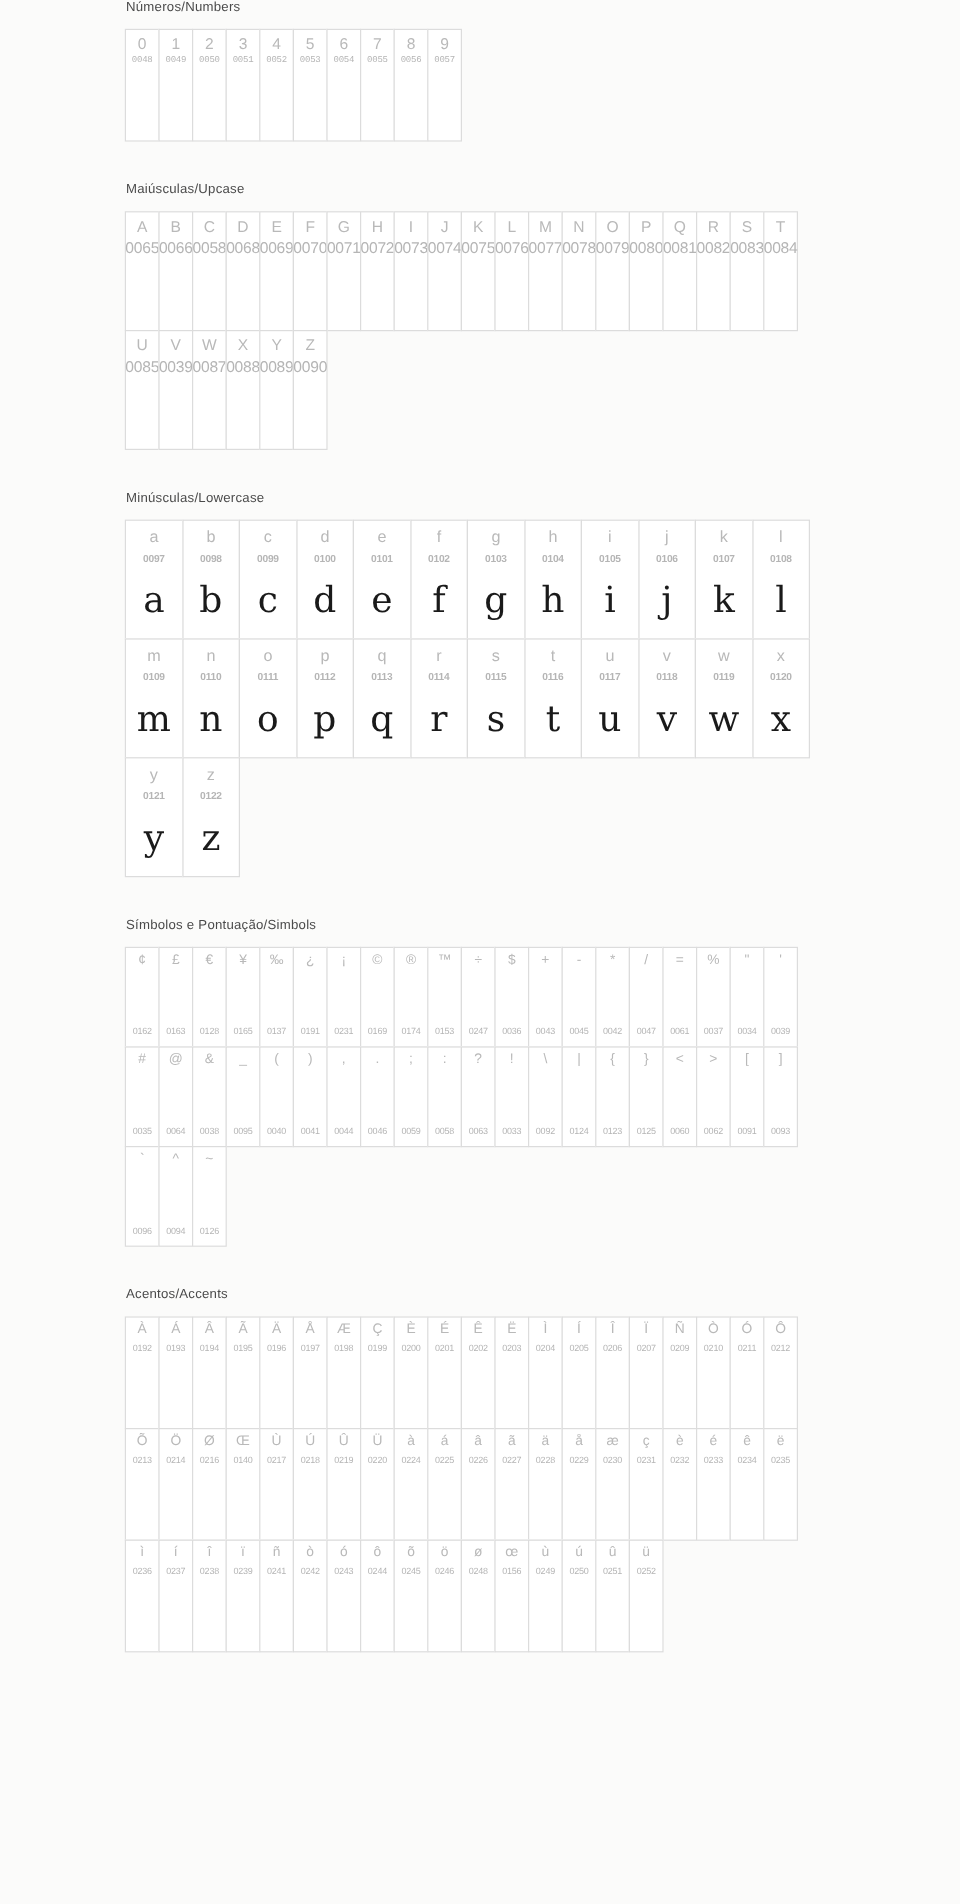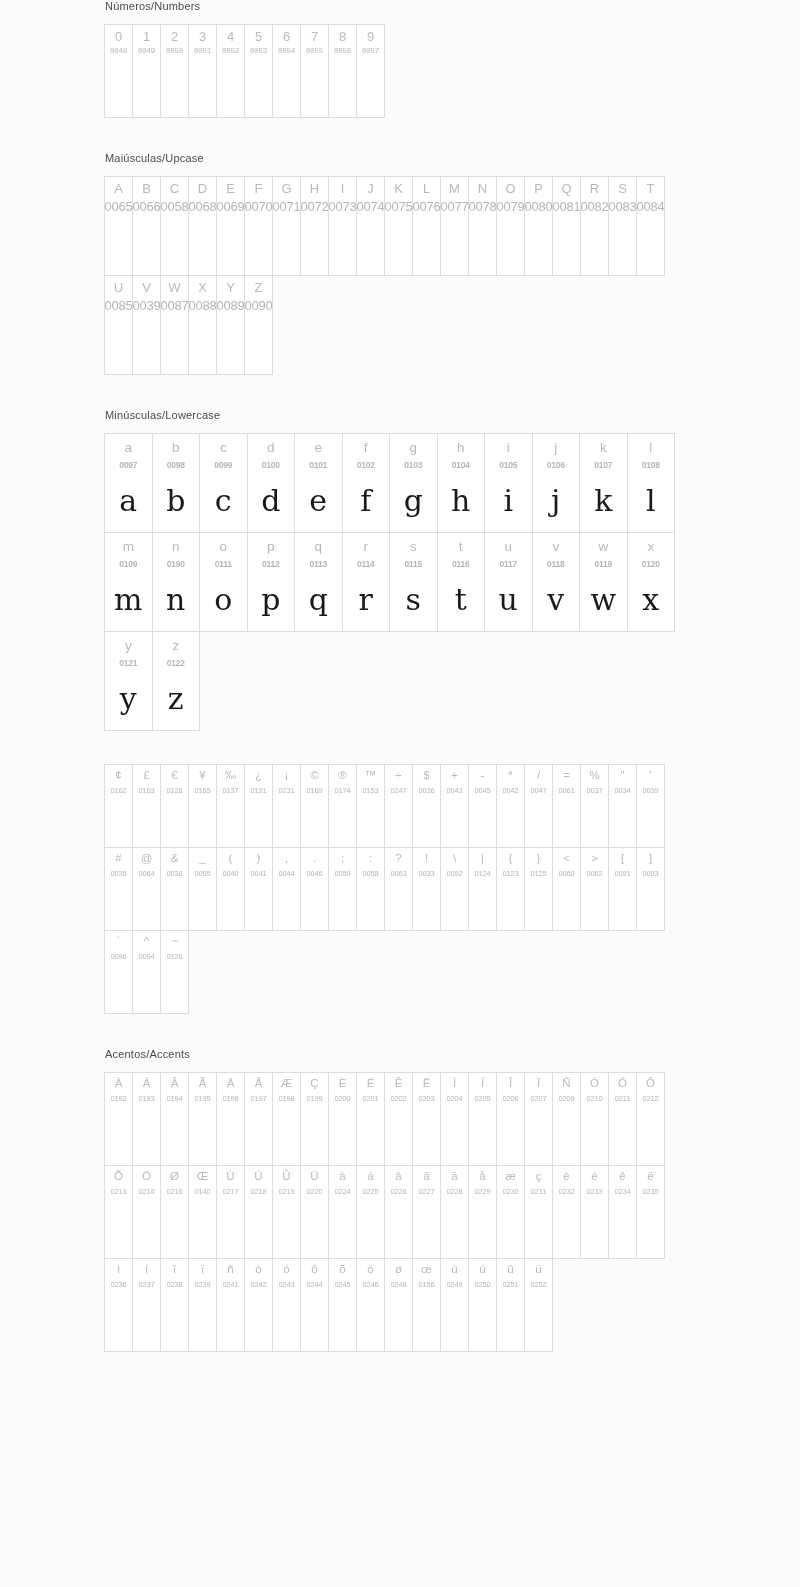--- a/index.html
+++ b/index.html
@@ -79,21 +79,21 @@
   .grid-lower { width: 580px; }
   .grid-lower .cell { width: 48.5px; height: 100px; padding-top: 7px; }
   .grid-lower .char-label { font-size: 13.5px; margin-bottom: 6px; }
   .grid-lower .code { font-size: 8.5px; font-weight: bold; }
   .grid-lower .glyph { font-size: 30px; }
 
   
   .grid-symbols { width: 573px; }
   .grid-symbols .cell { width: 29px; height: 84px; padding-top: 5px; }
   .grid-symbols .char-label { font-size: 11.5px; margin-bottom: 5px; }
-  .grid-symbols .code { font-size: 7.5px; }
+  .grid-symbols .code { font-size: 7.5px; margin-top: 44px; }
 
   
   .grid-accents { width: 573px; }
   .grid-accents .cell { width: 29px; height: 94px; padding-top: 5px; }
   .grid-accents .char-label { font-size: 11.5px; margin-bottom: 5px; }
   .grid-accents .code { font-size: 7.5px; text-align: center; }
 
   .top-pad { height: 0px; }
 </style>
 </head>
@@ -359,21 +359,21 @@
           </div>
         </div>
         <div class="grid grid-lower">
           <div class="cell">
             <div class="char-label">m</div>
             <div class="code">0109</div>
             <div class="glyph">m</div>
           </div>
           <div class="cell">
             <div class="char-label">n</div>
-            <div class="code">0190</div>
+            <div class="code">0110</div>
             <div class="glyph">n</div>
           </div>
           <div class="cell">
             <div class="char-label">o</div>
             <div class="code">0111</div>
             <div class="glyph">o</div>
           </div>
           <div class="cell">
             <div class="char-label">p</div>
             <div class="code">0112</div>
@@ -427,20 +427,21 @@
             <div class="glyph">y</div>
           </div>
           <div class="cell">
             <div class="char-label">z</div>
             <div class="code">0122</div>
             <div class="glyph">z</div>
           </div>
         </div>
       </div>
       <div class="section">
+        <div class="section-title">Símbolos e Pontuação/Simbols</div>
         <div class="grid grid-symbols">
           <div class="cell">
             <div class="char-label">¢</div>
             <div class="code">0162</div>
             <div class="glyph"></div>
           </div>
           <div class="cell">
             <div class="char-label">£</div>
             <div class="code">0163</div>
             <div class="glyph"></div>

